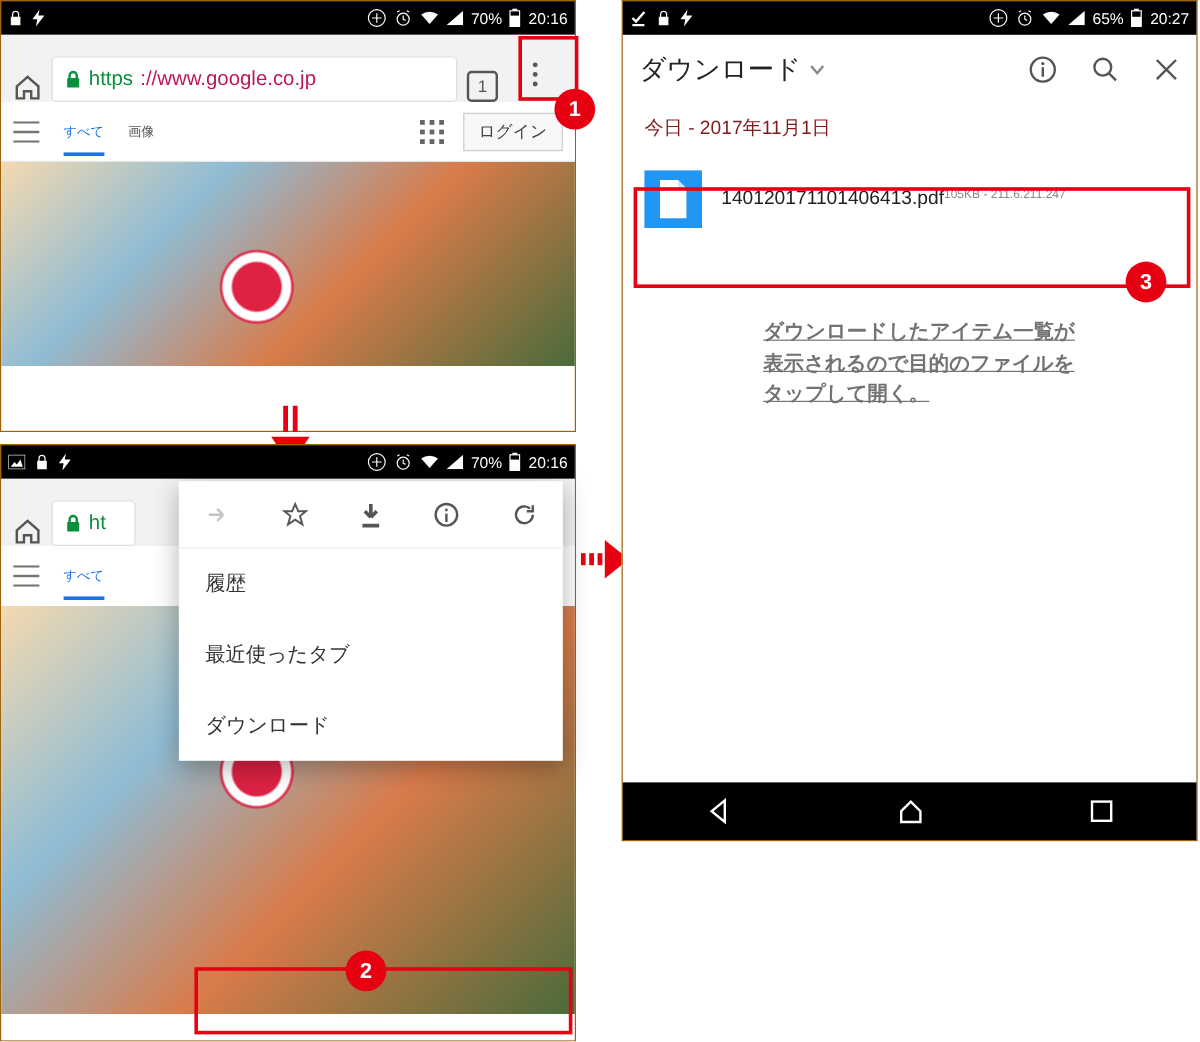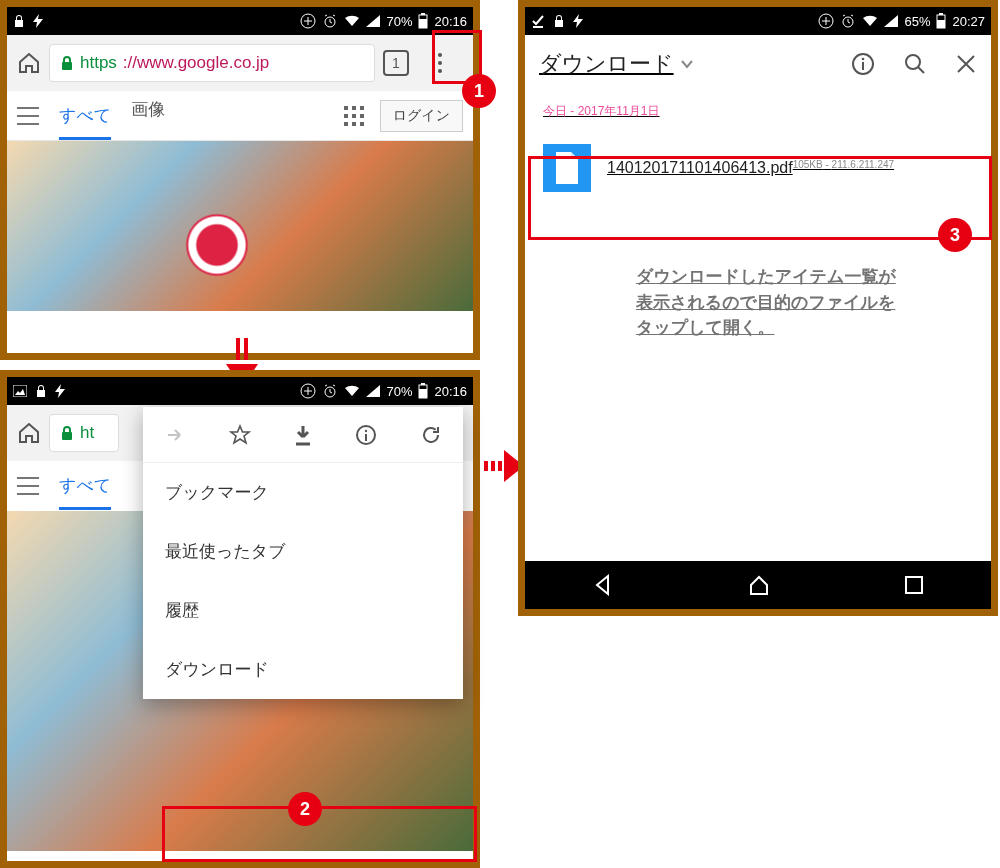--- a/index.html
+++ b/index.html
@@ -8,42 +8,42 @@
     height: 868px;
     background: #fff;
     font-family: "Hiragino Kaku Gothic ProN", "Meiryo", Arial, sans-serif;
     position: relative;
     overflow: hidden;
   }
   .phone {
     position: absolute;
     width: 480px;
     background: #fff;
-    border: 7px solid #a16207;
+    border: 1px solid #a16207;
   }
   
   .status {
     height: 28px;
     background: #000;
     color: #fff;
     display: flex;
     align-items: center;
     font-size: 13px;
     padding: 0 6px;
   }
   .status .left-icons { display: flex; gap: 8px; align-items: center; }
   .status .right-icons { margin-left: auto; display: flex; gap: 6px; align-items: center; }
   .icon { display: inline-flex; align-items: center; justify-content: center; }
 
   
   .chrome-bar {
     height: 56px;
     background: #f2f2f2;
     display: flex;
-    align-items: center;
+    align-items: flex-end;
     padding: 0 10px;
     gap: 8px;
   }
   .urlbox {
     flex: 1;
     height: 38px;
     background: #fff;
     border-radius: 4px;
     display: flex;
     align-items: center;
@@ -66,21 +66,21 @@
   .ghead {
     height: 50px;
     display: flex;
     align-items: center;
     padding: 0 10px;
     gap: 16px;
     border-bottom: 1px solid #e6e6e6;
     background: #fff;
   }
   .hamburger { color: #757575; }
-  .gtabs { display: flex; gap: 20px; font-size: 17px; padding-left: 4px; }
+  .gtabs { display: flex; gap: 20px; font-size: 11px; padding-left: 4px; align-items: center; }
   .gtab-active { color: #1a73e8; border-bottom: 3px solid #1a73e8; padding-bottom: 10px; position: relative; top: 6px; }
   .gtab { color: #555; }
   .grid-icon { margin-left: auto; color: #666; }
   .login-btn {
     border: 1px solid #ccc; padding: 6px 12px; font-size: 14px; color: #444; background: #f8f8f8;
   }
   .doodle {
     height: 170px;
     background: linear-gradient(135deg,#f4d9b0 0%,#8fbcd4 30%,#d97b4a 60%,#4a6b3a 100%);
     position: relative;
@@ -112,21 +112,21 @@
     color: #333;
   }
 
   
   .dl-header {
     height: 58px; display: flex; align-items: center; padding: 0 14px; gap: 10px;
     font-size: 22px; color: #222;
   }
   .dl-header .title { display: flex; align-items: center; gap: 6px; }
   .dl-header .spacer { flex: 1; }
-  .dl-date { padding: 10px 18px; font-size: 12px; color: #ec4899; }
+  .dl-date { padding: 10px 18px; font-size: 16px; color: #7f1d1d; }
   .dl-item {
     display: flex; align-items: center; padding: 14px 18px; gap: 16px;
   }
   .dl-file-icon {
     width: 48px; height: 48px; background: #2196F3;
     display: flex; align-items: center; justify-content: center;
   }
   .dl-texts { display: flex; flex-direction: row; }
   .dl-name { font-size: 16px; color: #222; }
   .dl-meta { font-size: 10px; color: #888; }
@@ -375,40 +375,39 @@
             <rect x="10" y="10" width="2" height="7" fill="#555"></rect>
           </svg>
         </span>
       <span class="icon">
           <svg width="22" height="22" viewBox="0 0 22 22">
             <path d="M18 11a7 7 0 11-2.3-5.2" stroke="#555" stroke-width="2" fill="none"></path>
             <path d="M18 3v5h-5" stroke="#555" stroke-width="2" fill="none"></path>
           </svg>
         </span>
     </div>
-    <div class="menu-item">ブックマーク</div>
+    <div class="menu-item">履歴</div>
     <div class="menu-item">最近使ったタブ</div>
-    <div class="menu-item">履歴</div>
     <div class="menu-item">ダウンロード</div>
   </div>
 </div>
 
 <div class="hl-red" style="left:162px; top:806px; width:315px; height:56px;"></div>
 <div class="badge" style="left:288px; top:792px;">2</div>
 
 <div class="arrow-right" style="left:484px; top:448px;">
   <svg width="40" height="36" viewBox="0 0 40 36">
       <rect x="0" y="13" width="4" height="10" fill="#e60012"></rect>
       <rect x="7" y="13" width="4" height="10" fill="#e60012"></rect>
       <rect x="14" y="13" width="4" height="10" fill="#e60012"></rect>
       <path d="M40 18L20 2v32l20-16z" fill="#e60012"></path>
     </svg>
 </div>
 
-<div class="phone" style="left:518px; top:0; height:616px;text-decoration:underline;">
+<div class="phone" style="left:518px; top:0; height:701px;">
   <div class="status">
     <div class="left-icons">
       <span class="icon">
           <svg width="14" height="14" viewBox="0 0 14 14">
             <path d="M2 7l3 3 7-8" stroke="#fff" stroke-width="2" fill="none"></path>
             <path d="M2 13h10" stroke="#fff" stroke-width="2"></path>
           </svg>
         </span>
       <span class="icon">
           <svg width="12" height="14" viewBox="0 0 12 14">

